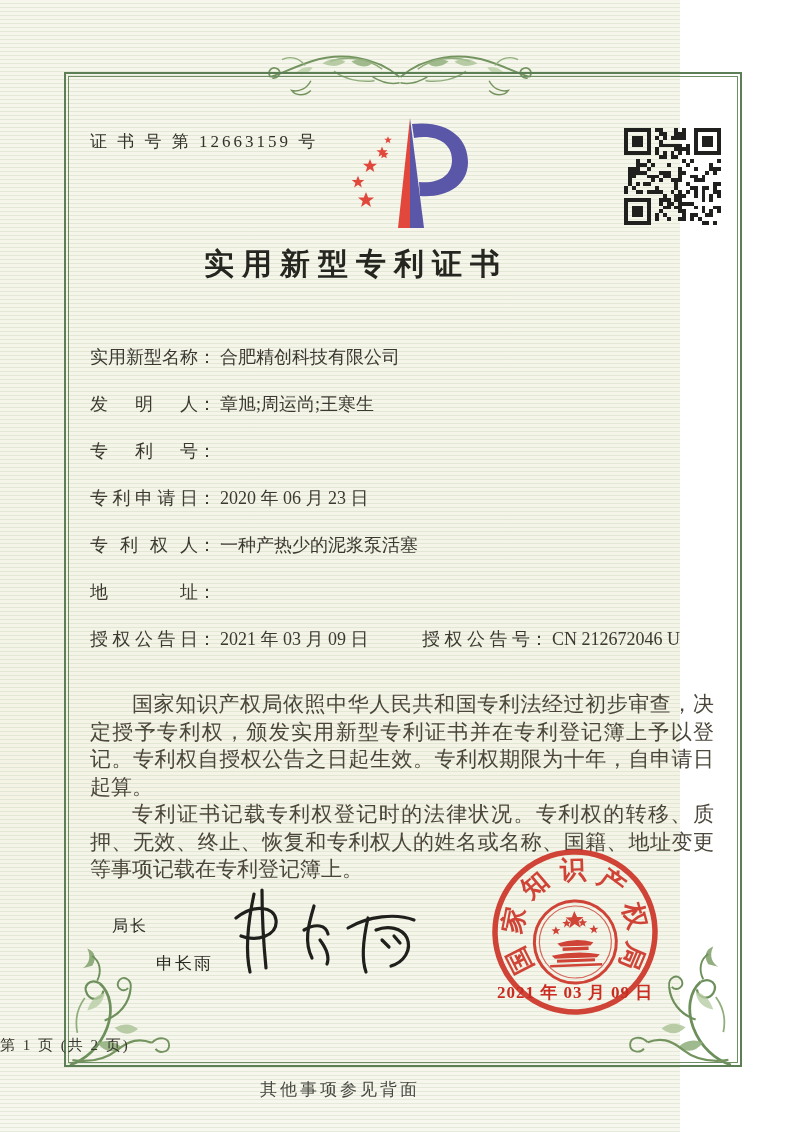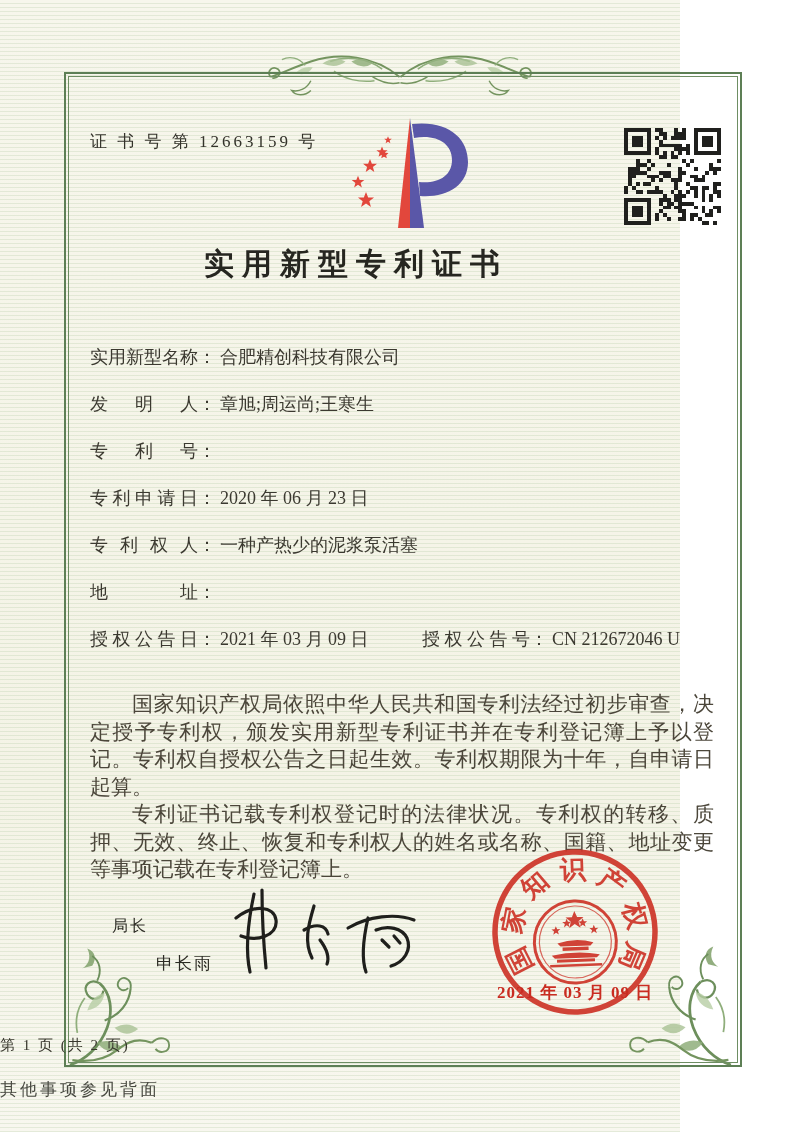--- a/index.html
+++ b/index.html
@@ -61,21 +61,21 @@
     position:absolute; left:487px; top:981px; width:176px;
     text-align:center; font-size:17px; font-weight:700;
     color:#c92c21; letter-spacing:1px;
   }
   .footer-page {
     position:absolute; left:0; top:1036px; width:100%;
     text-align:left; font-size:15px; color:#38372d; letter-spacing:2px;
   }
   .back-note {
     position:absolute; left:0; top:1078px; width:100%;
-    text-align:left; font-size:17px; color:#474840; letter-spacing:3px;
+    text-align:center; font-size:17px; color:#474840; letter-spacing:3px;
   }
   .orn { position:absolute; pointer-events:none; }
   .orn-bl { left:56px;  top:946px; width:132px; height:124px; }
   .orn-br { left:610px; top:944px; width:136px; height:126px; transform:scaleX(-1); }
   .orn-tc-l { left:266px; top:48px; width:136px; height:54px; }
   .orn-tc-r { left:398px; top:48px; width:136px; height:54px; transform:scaleX(-1); }
 </style>
 </head>
 <body>
 

